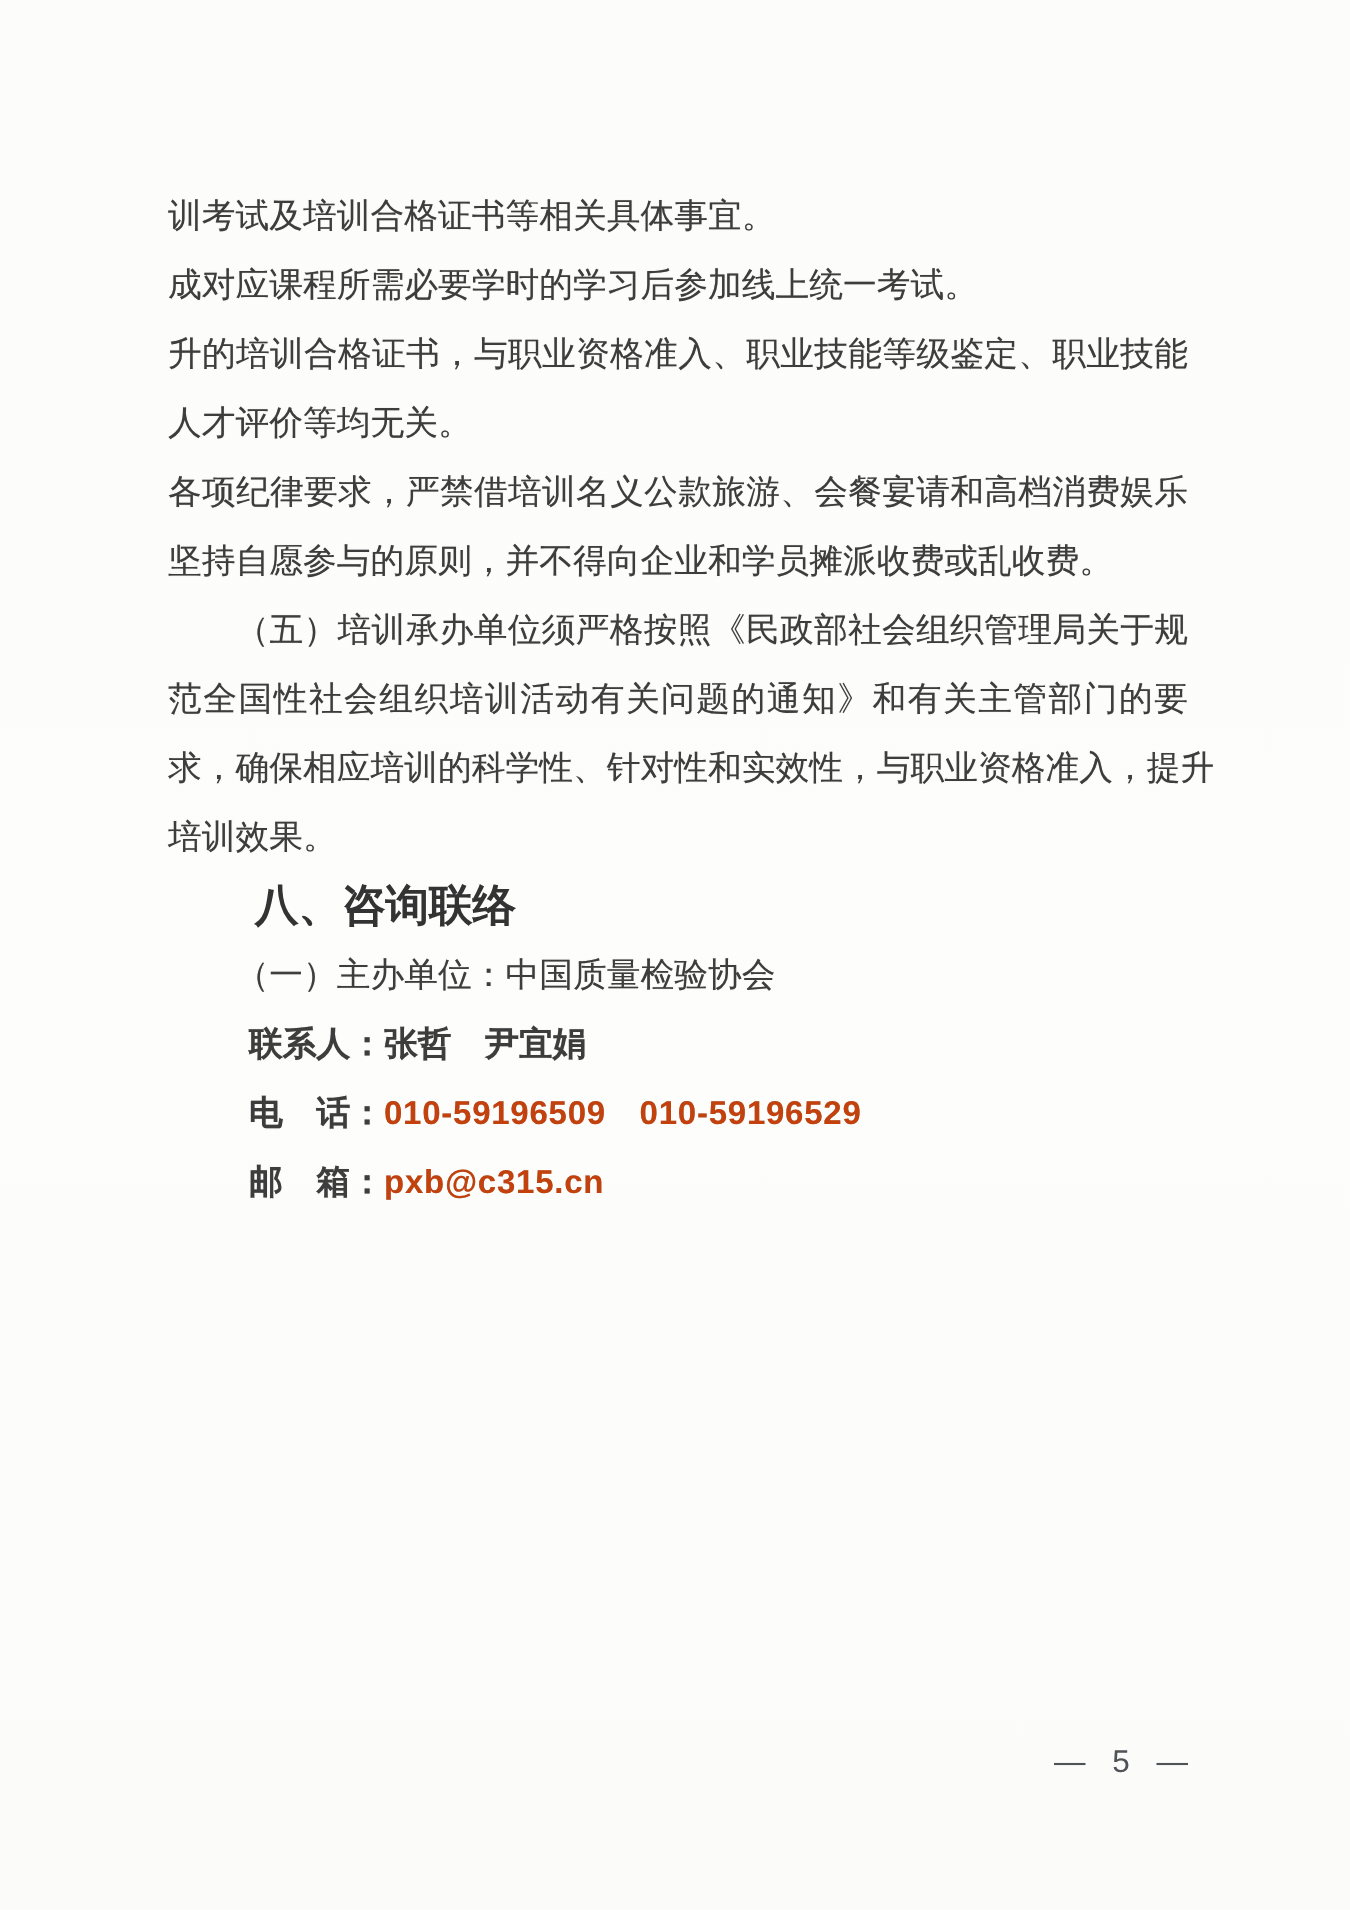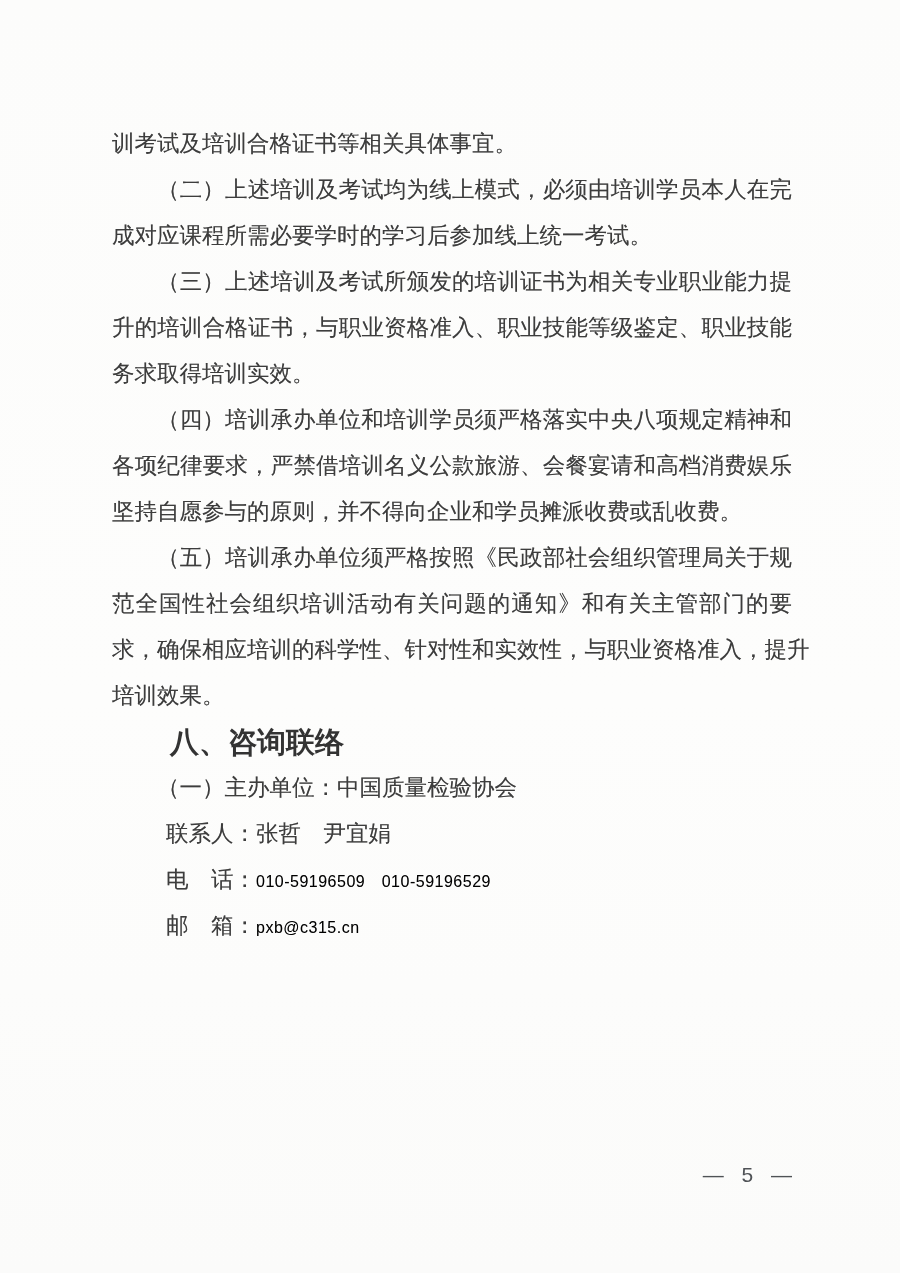--- a/index.html
+++ b/index.html
@@ -26,38 +26,38 @@
   }
   .ln {
     height: 46px;
     line-height: 46px;
     font-size: 22.5px;
     color: #3d3d3d;
     white-space: nowrap;
     text-shadow: 0 0 0.5px rgba(70,70,70,0.45);
   }
   .ind { text-indent: 2em; }
-  .ind-wide { text-indent: 2.4em; }
+  .ind-wide { text-indent: 2.4em; font-weight: bold; }
   .just {
     text-align: justify;
     text-align-last: justify;
     text-justify: inter-character;
   }
   .fit { letter-spacing: -0.7px; }
   .head {
     font-family: "Liberation Sans", sans-serif;
     font-weight: 700;
     font-size: 29px;
     color: #333333;
     text-shadow: none;
   }
   .latin {
     font-family: "Liberation Sans", sans-serif;
-    font-size: 16px;
-    color: #000000;
+    font-size: 22px;
+    color: #c2410c;
     letter-spacing: 0.5px;
     text-shadow: 0 0 0.4px rgba(80,80,80,0.4);
   }
   .page-number {
     position: absolute;
     top: 1163px;
     right: 106px;
     font-family: "Liberation Sans", sans-serif;
     font-size: 21px;
     color: #4f5256;
@@ -66,26 +66,23 @@
     white-space: nowrap;
   }
 </style>
 </head>
 <body>
 
 <div class="page">
   <div class="text-column">
 
     <div class="ln">训考试及培训合格证书等相关具体事宜。</div>
-    <div class="ln ind just">（二）上述培训及考试均为线上模式，必须由培训学员本人在完</div>
     <div class="ln">成对应课程所需必要学时的学习后参加线上统一考试。</div>
-    <div class="ln ind just">（三）上述培训及考试所颁发的培训证书为相关专业职业能力提</div>
     <div class="ln just">升的培训合格证书，与职业资格准入、职业技能等级鉴定、职业技能</div>
-    <div class="ln">务求取得培训实效。</div>
-    <div class="ln ind just">（四）培训承办单位和培训学员须严格落实中央八项规定精神和</div>
+    <div class="ln">人才评价等均无关。</div>
     <div class="ln just">各项纪律要求，严禁借培训名义公款旅游、会餐宴请和高档消费娱乐</div>
     <div class="ln">坚持自愿参与的原则，并不得向企业和学员摊派收费或乱收费。</div>
     <div class="ln ind just">（五）培训承办单位须严格按照《民政部社会组织管理局关于规</div>
     <div class="ln just">范全国性社会组织培训活动有关问题的通知》和有关主管部门的要</div>
     <div class="ln just">求，确保相应培训的科学性、针对性和实效性，与职业资格准入，提升</div>
     <div class="ln">培训效果。</div>
 
     <div class="ln head ind">八、咨询联络</div>
 
     <div class="ln ind">（一）主办单位：中国质量检验协会</div>

